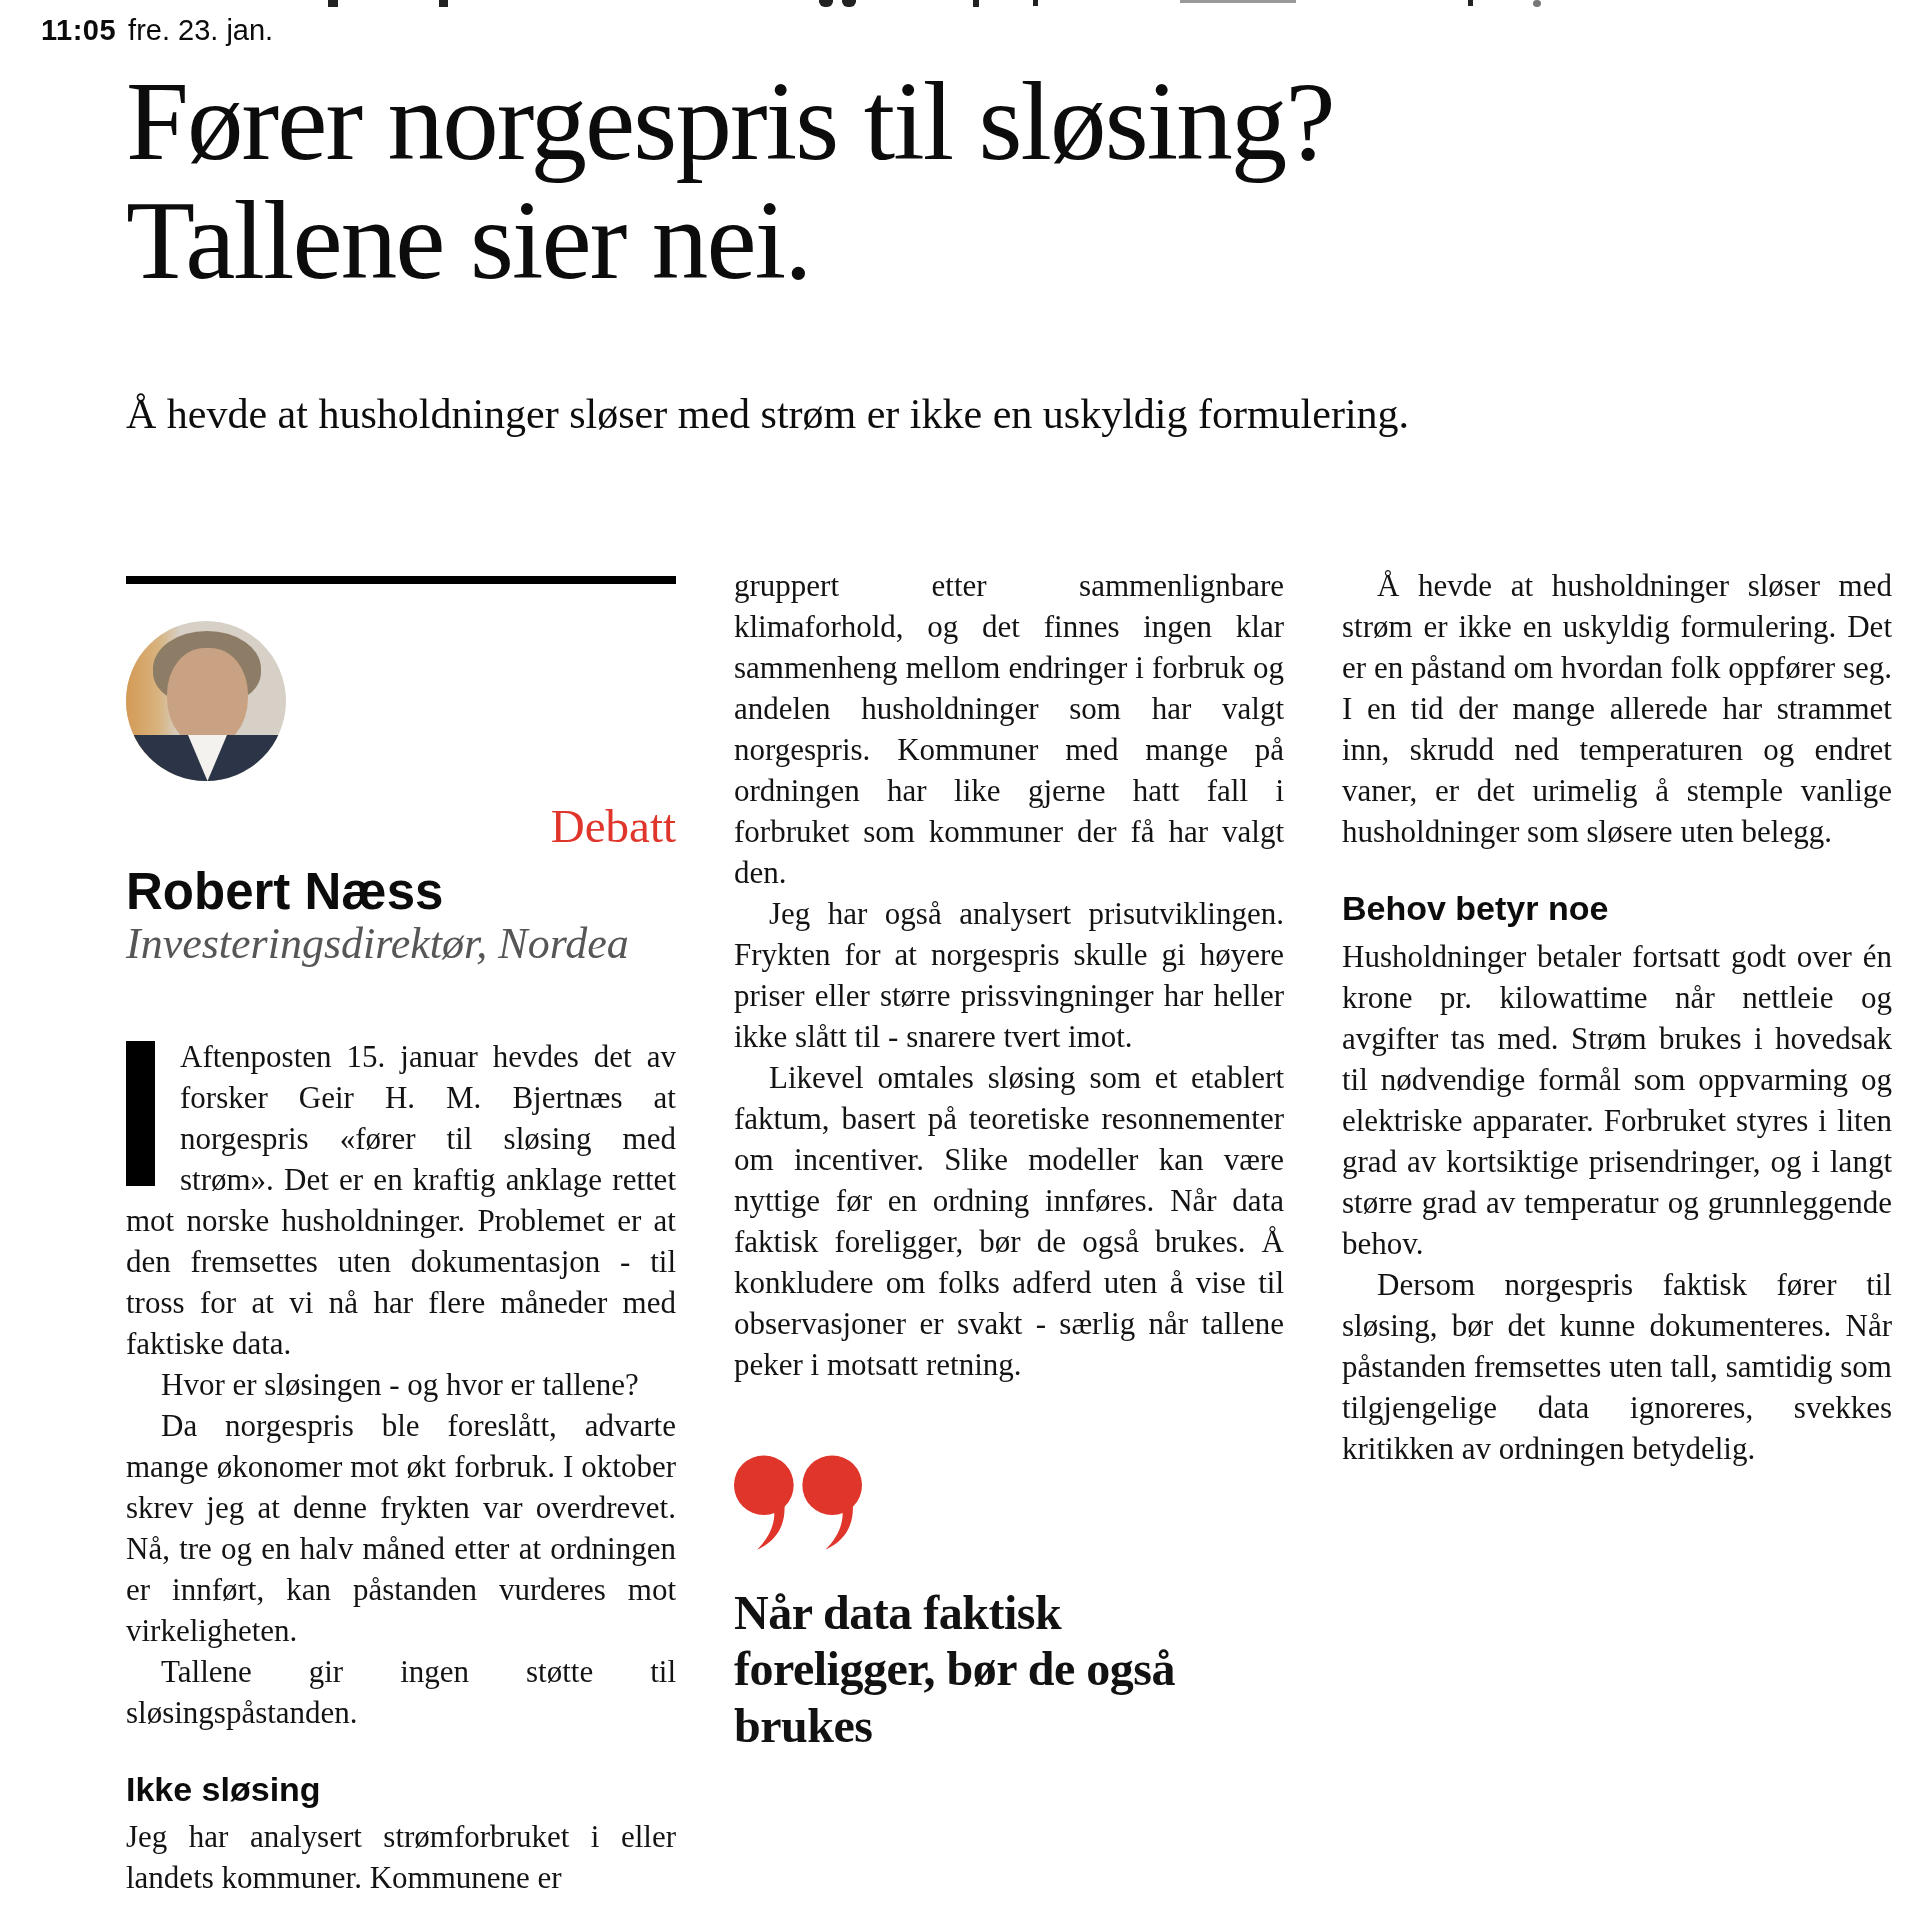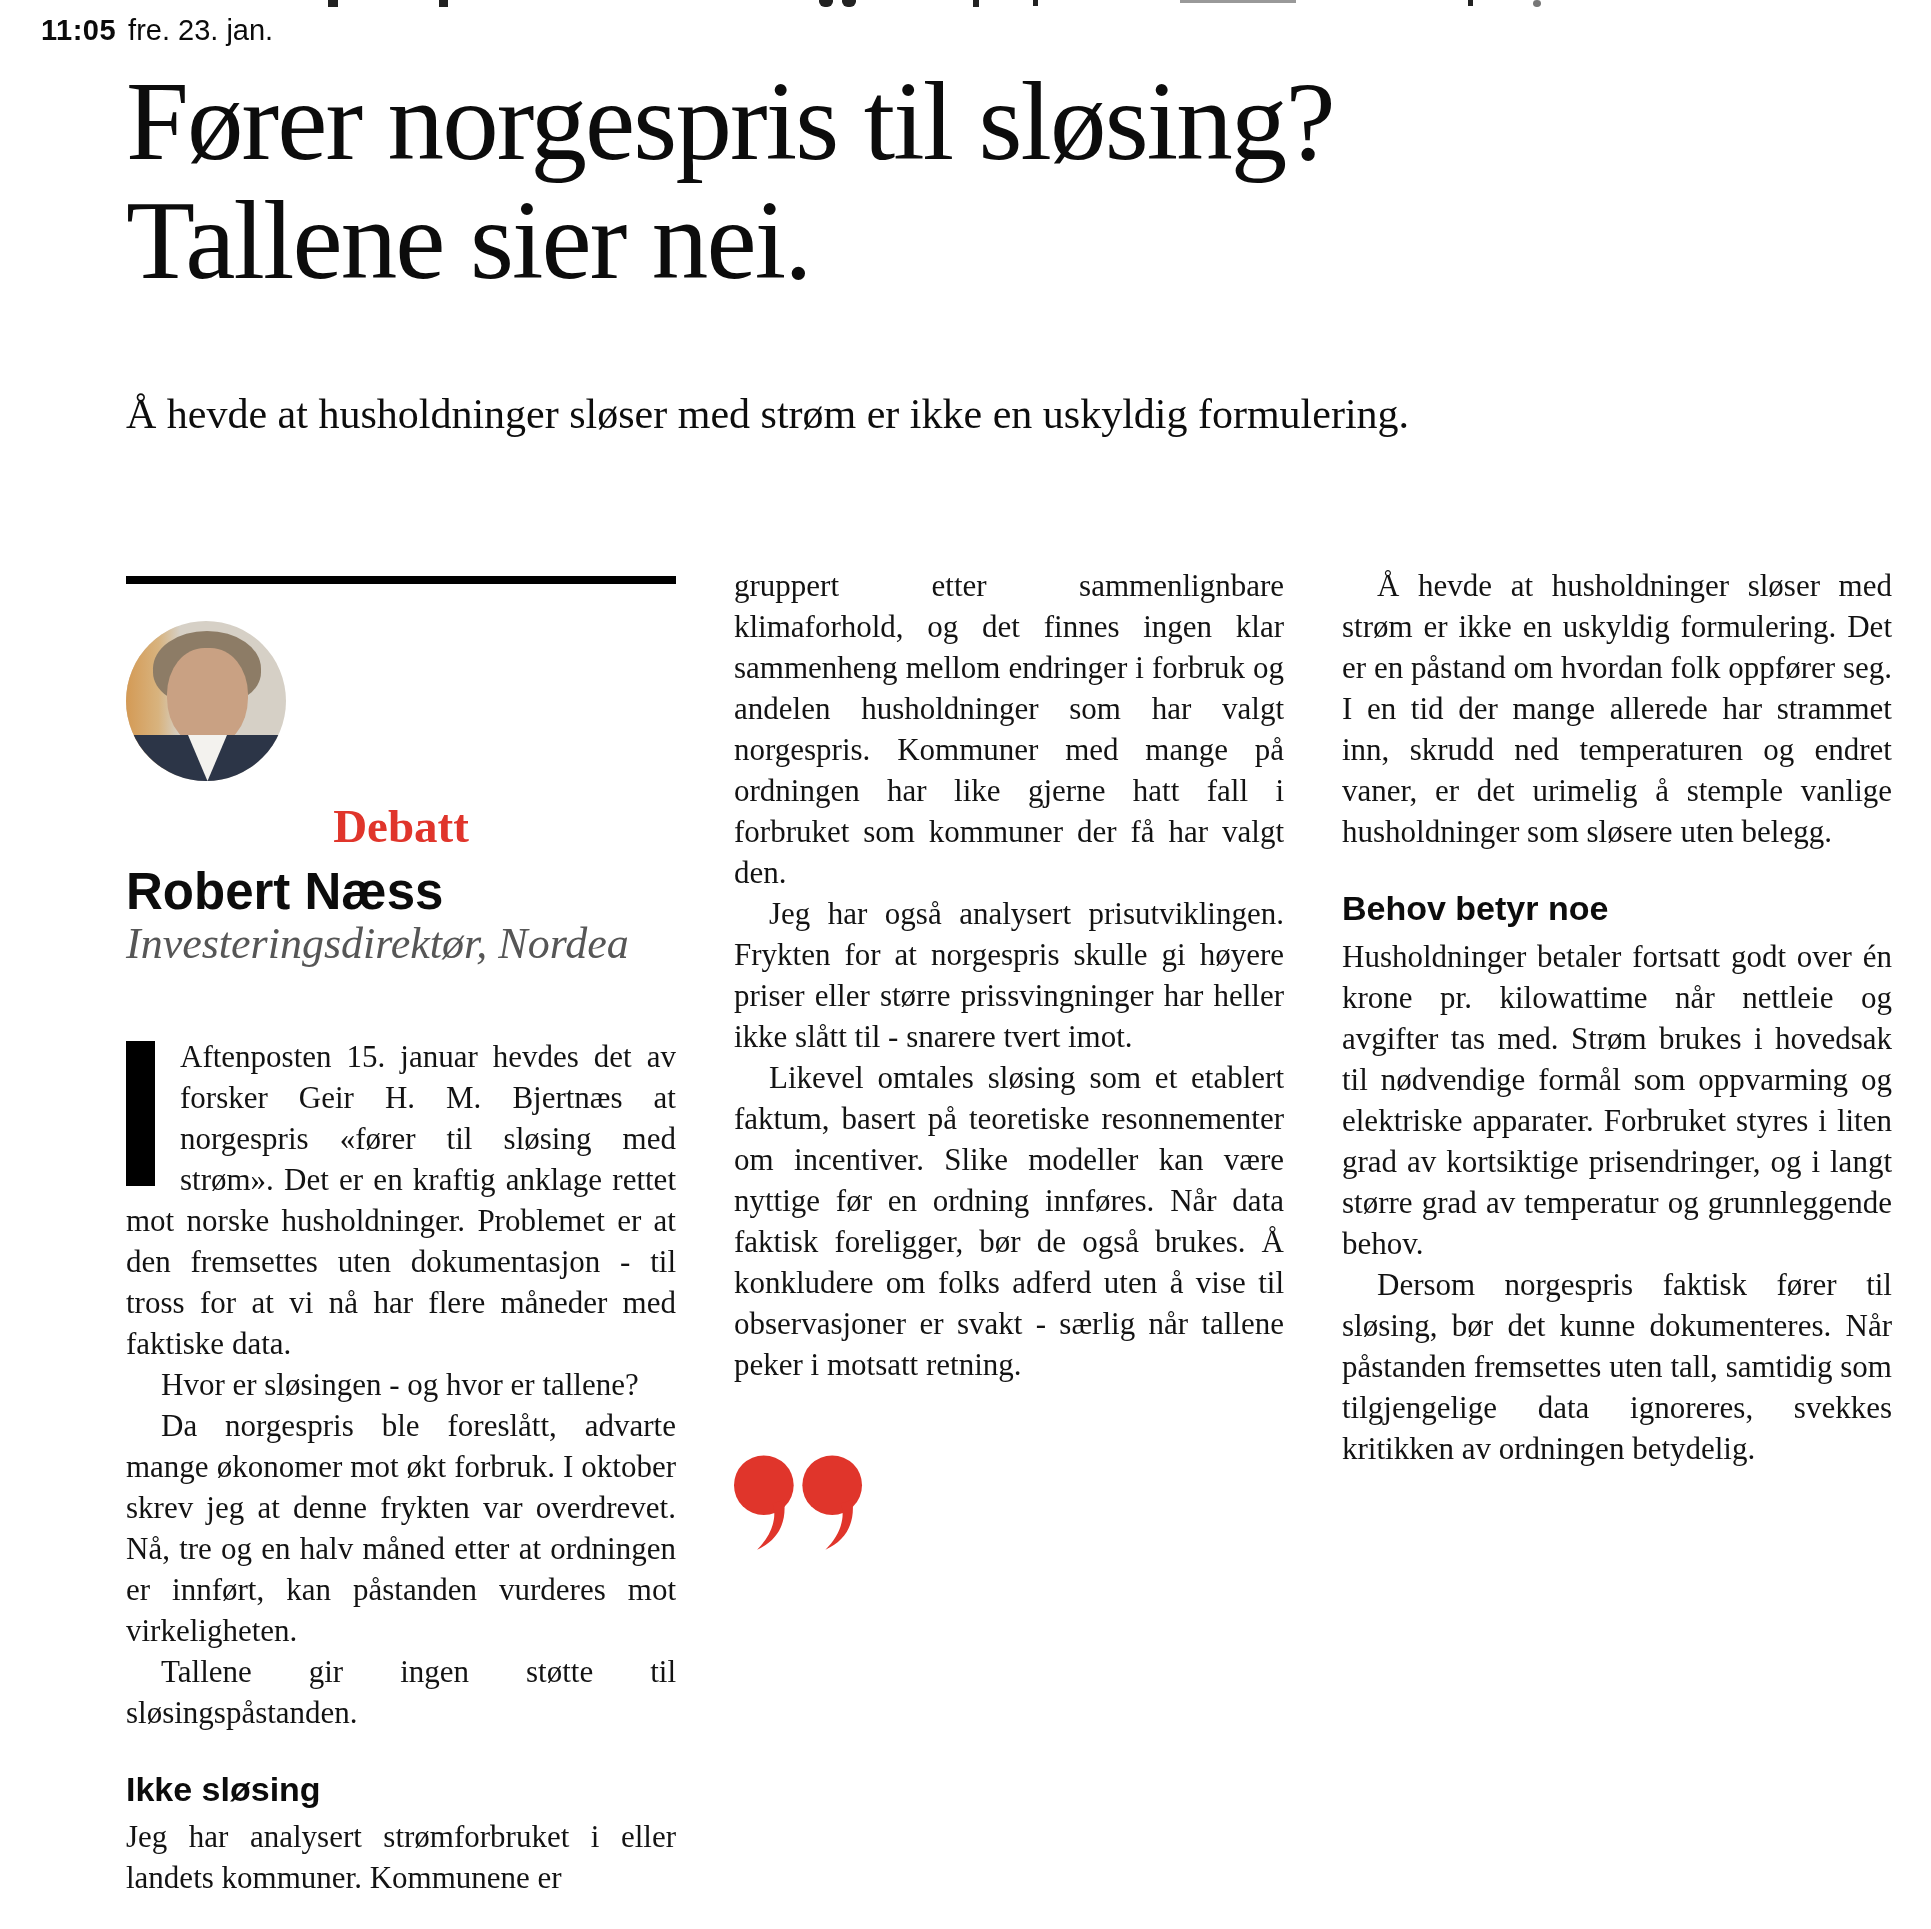--- a/index.html
+++ b/index.html
@@ -48,21 +48,21 @@
   .photo .bg-left{position:absolute;left:0;top:0;width:34%;height:100%;
     background:linear-gradient(90deg,#d49a55 0%,#d8b37e 60%,rgba(216,179,126,0) 100%);}
   .photo .hair{position:absolute;left:27px;top:9.7px;width:108px;height:75px;
     border-radius:50% 50% 45% 45%;background:#8d7c66;}
   .photo .face{position:absolute;left:41px;top:27px;width:81px;height:100px;
     border-radius:46% 46% 50% 50%;background:#c9a183;}
   .photo .suit{position:absolute;left:0px;top:114px;width:100%;height:58px;
     background:#2c3547;}
   .photo .shirt{position:absolute;left:62px;top:114px;width:39px;height:46px;
     background:#f3f2ee;clip-path:polygon(0 0,100% 0,50% 100%);}
-  .kicker{font-weight:bold;font-size:47px;line-height:1.05;margin-top:21px;color:#e0352b;text-align:center;}
+  .kicker{font-weight:normal;font-size:47px;line-height:1.05;margin-top:21px;color:#e0352b;text-align:right;}
   .author{font-family:"Liberation Sans", sans-serif;font-weight:bold;font-size:51px;
     line-height:1.1;margin-top:13px;color:#0c0c0c;text-align:left;}
   .role{font-style:italic;font-size:44px;color:#565656;margin-top:2px;text-align:left;}
   .col1-body{margin-top:72px;}
 
   .dropcap{
     float:left;width:29px;height:145px;background:#000;
     margin:5.8px 25px 1.9px 0;color:transparent;overflow:hidden;font-size:7.7px;
   }
 
@@ -137,20 +137,21 @@
 
       <div class="pullquote">
         <svg class="quote-icon" width="154" height="97" viewBox="0 0 160 100">
           <g fill="#e0352b">
             <circle cx="31" cy="31" r="31"></circle>
             <path d="M52 46 C55 70 46 88 24 98 C40 82 45 64 40 50 Z"></path>
             <circle cx="102" cy="31" r="31"></circle>
             <path d="M123 46 C126 70 117 88 95 98 C111 82 116 64 111 50 Z"></path>
           </g>
         </svg>
+        <div class="quote-text">Når data faktisk foreligger, bør de også brukes</div>
       </div>
     </div>
 
     <div class="col">
       <p class="indent">Å hevde at husholdninger sløser med strøm er ikke en uskyldig formulering. Det er en påstand om hvordan folk oppfører seg. I en tid der mange allerede har strammet inn, skrudd ned temperaturen og endret vaner, er det urimelig å stemple vanlige husholdninger som sløsere uten belegg.</p>
       <h3 class="subhead">Behov betyr noe</h3>
       <p>Husholdninger betaler fortsatt godt over én krone pr. kilowattime når nettleie og avgifter tas med. Strøm brukes i hovedsak til nødvendige formål som oppvarming og elektriske apparater. Forbruket styres i liten grad av kortsiktige prisendringer, og i langt større grad av temperatur og grunnleggende behov.</p>
       <p class="indent">Dersom norgespris faktisk fører til sløsing, bør det kunne dokumenteres. Når påstanden fremsettes uten tall, samtidig som tilgjengelige data ignoreres, svekkes kritikken av ordningen betydelig.</p>
     </div>
 

